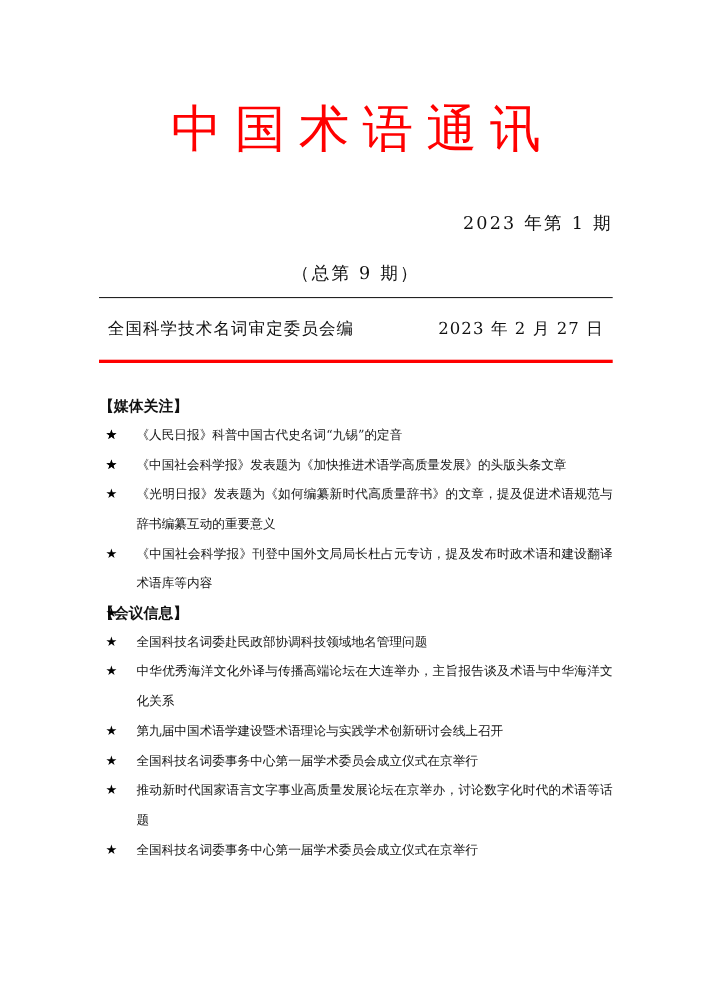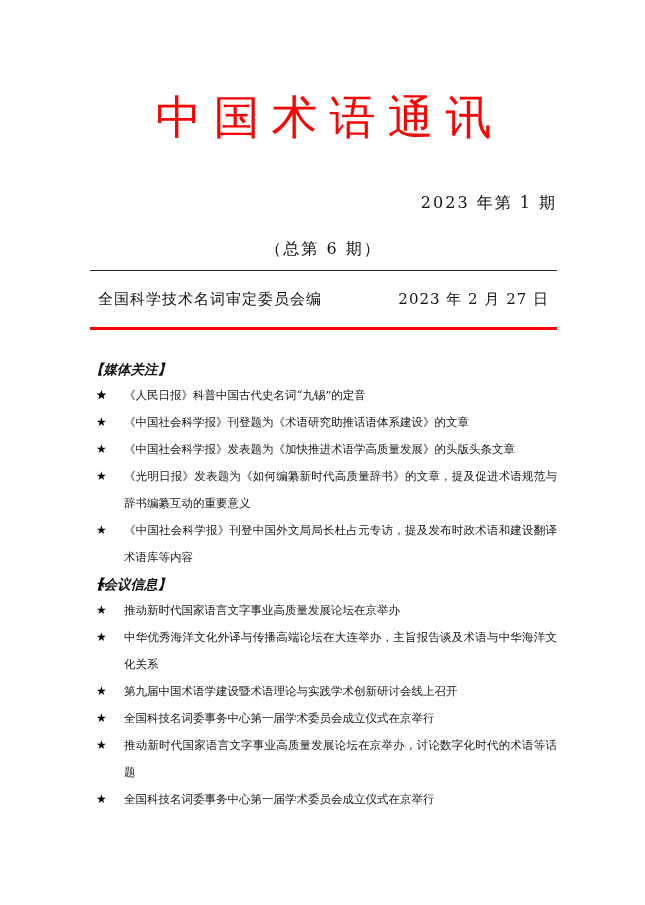--- a/index.html
+++ b/index.html
@@ -66,21 +66,20 @@
     border: none;
     border-top: 3px solid var(--accent, #ff0000);
   }
   .section-heading {
     margin: 30px 0 2px 0;
     font-family: "Liberation Sans", "DejaVu Sans", sans-serif;
     font-weight: bold;
     font-size: 13.5px;
     line-height: 20px;
     color: #111111;
-    font-style: italic;
   }
   .section-heading.second {
     margin-top: 4px;
   }
   .item {
     position: relative;
     padding-left: 34px;
     font-size: 11.5px;
     line-height: 27px;
     text-align: justify;
@@ -98,41 +97,40 @@
 </style>
 </head>
 <body>
 
 <div class="page">
   <div class="content">
 
     <h1 class="masthead-title">中国术语通讯</h1>
 
     <div class="issue-line">2023 年第 1 期</div>
-    <div class="cumulative-line">（总第 6 期）</div>
+    <div class="cumulative-line">（总第 9 期）</div>
 
     <hr class="rule-thin">
     <div class="pub-line">
       <span>全国科学技术名词审定委员会编</span>
       <span>2023 年 2 月 27 日</span>
     </div>
     <hr class="rule-red">
 
     <div class="section-heading">【媒体关注】</div>
 
     <div class="item">
       <span class="star">★</span>
     </div>
     <div class="item">
       <span class="star">★</span>
       <span class="item-text">《人民日报》科普中国古代史名词“九锡”的定音</span>
     </div>
     <div class="item">
       <span class="star">★</span>
-      <span class="item-text">《中国社会科学报》刊登题为《术语研究助推话语体系建设》的文章</span>
     </div>
     <div class="item">
       <span class="star">★</span>
       <span class="item-text">《中国社会科学报》发表题为《加快推进术语学高质量发展》的头版头条文章</span>
     </div>
     <div class="item">
       <span class="star">★</span>
       <span class="item-text">《光明日报》发表题为《如何编纂新时代高质量辞书》的文章，提及促进术语规范与辞书编纂互动的重要意义</span>
     </div>
     <div class="item">
@@ -140,21 +138,21 @@
       <span class="item-text">《中国社会科学报》刊登中国外文局局长杜占元专访，提及发布时政术语和建设翻译术语库等内容</span>
     </div>
     <div class="item">
       <span class="star">★</span>
     </div>
 
     <div class="section-heading second">【会议信息】</div>
 
     <div class="item">
       <span class="star">★</span>
-      <span class="item-text">推动新时代国家语言文字事业高质量发展论坛在京举办</span>
+      <span class="item-text">全国科技名词委赴民政部协调科技领域地名管理问题</span>
     </div>
     <div class="item">
       <span class="star">★</span>
       <span class="item-text">中华优秀海洋文化外译与传播高端论坛在大连举办，主旨报告谈及术语与中华海洋文化关系</span>
     </div>
     <div class="item">
       <span class="star">★</span>
       <span class="item-text">第九届中国术语学建设暨术语理论与实践学术创新研讨会线上召开</span>
     </div>
     <div class="item">

